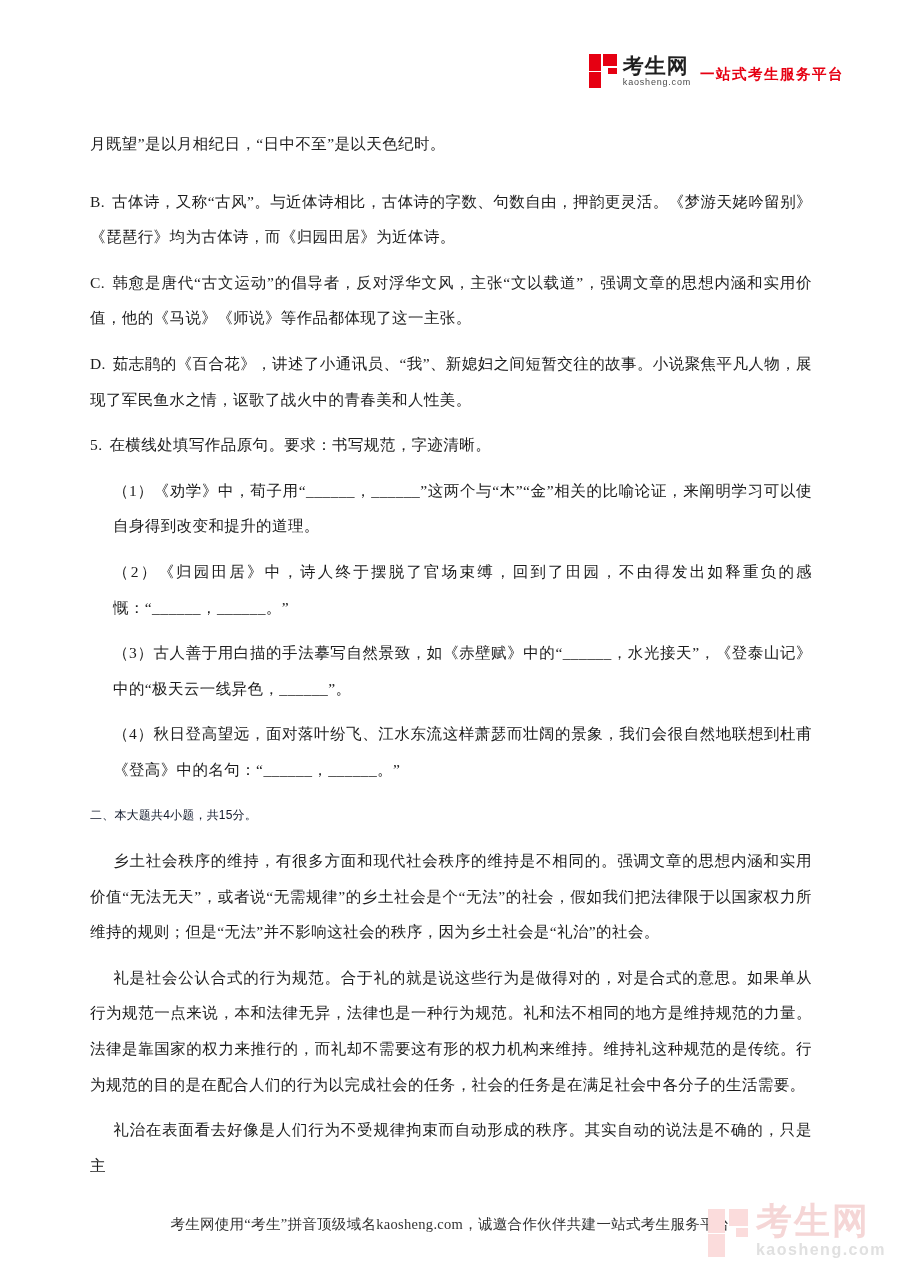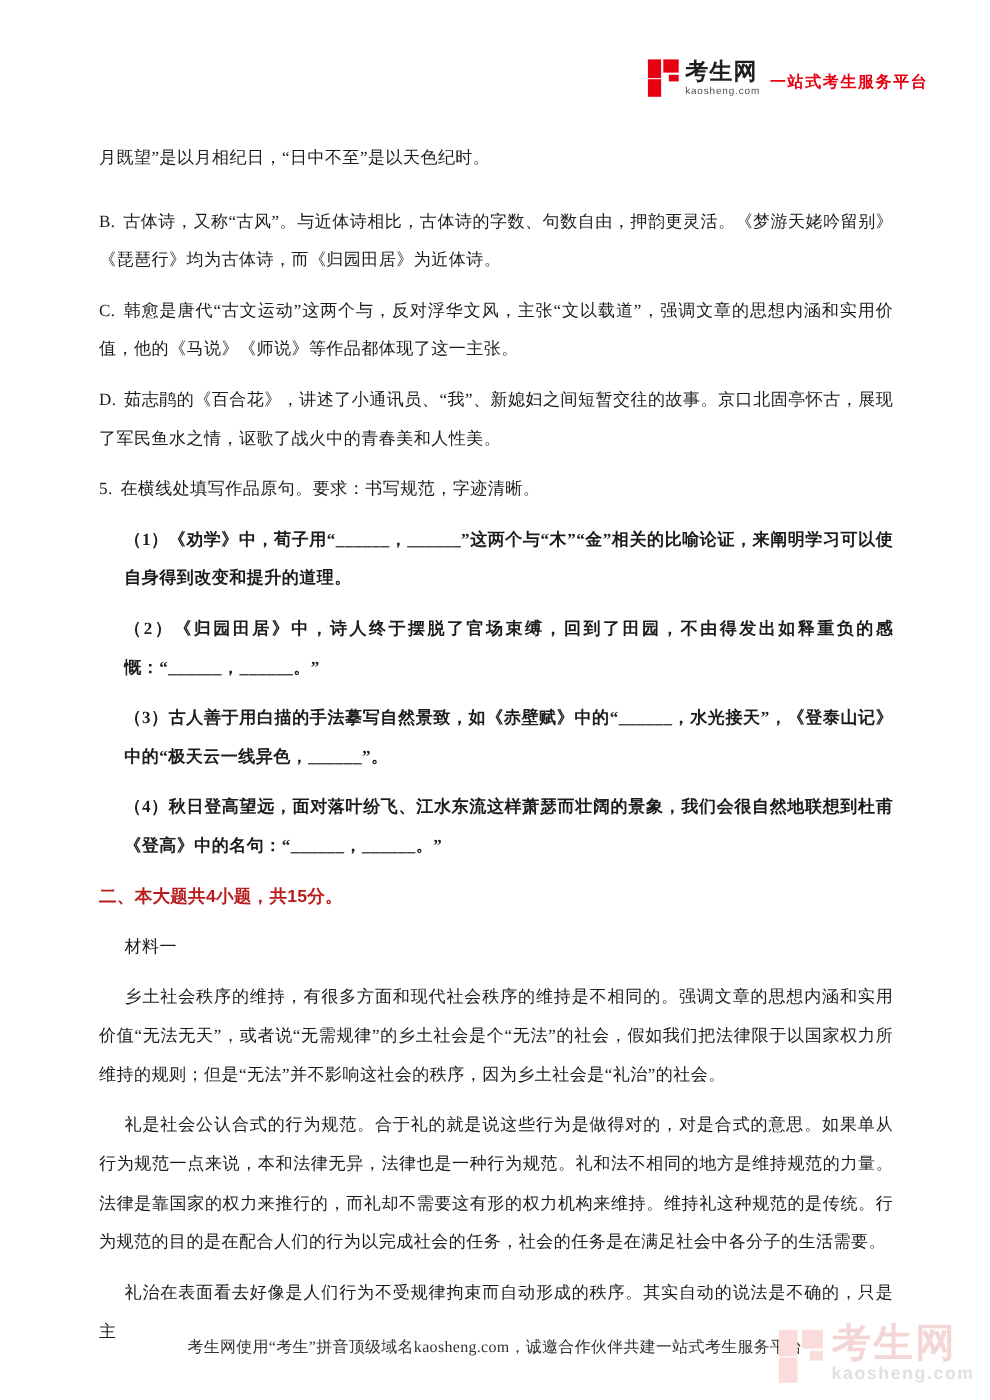--- a/index.html
+++ b/index.html
@@ -42,25 +42,25 @@
 
   
   .content {
     position:absolute; top:116px; left:80px; width:742px;
     font-size:15.5px; line-height:35.6px;
     text-align:justify; letter-spacing:.4px;
   }
   .para { margin:10px; }
   .gap-before { margin-top:22px; }
   .opt-label { margin-right:7px; }
-  .q-item { padding-left:23px;font-weight:bold; }
+  .q-item { padding-left:23px; }
   .indent { text-indent:1.5em; }
   .sect-heading {
     font-family:"Liberation Sans","DejaVu Sans",sans-serif;
-    font-weight:bold; font-size:16px; letter-spacing:.2px; color:#b91c1c;
+    font-weight:normal; font-size:12px; letter-spacing:.2px; color:#0f172a;
   }
   .em-dots {
     -webkit-text-emphasis:filled dot over;
     text-emphasis:filled dot over;
     text-emphasis-position:over right;
   }
 
   
   .footer-bar {
     position:absolute; left:0; right:0; top:1210px; height:63px;
@@ -103,33 +103,32 @@
   </div>
   <div class="tagline">一站式考生服务平台</div>
 </div>
 
 <div class="content">
 
   <p class="para"><span>月</span><span class="em-dots">既望</span><span>”是以月相纪日，“</span><span class="em-dots">日中</span><span>不至”是以天色纪时。</span></p>
 
   <p class="para gap-before"><span class="opt-label">B.</span><span>古体诗，又称“古风”。与近体诗相比，古体诗的字数、句数自由，押韵更灵活。《梦游天姥吟留别》《琵琶行》均为古体诗，而《归园田居》为近体诗。</span></p>
 
-  <p class="para"><span class="opt-label">C.</span><span>韩愈是唐代“古文运动”这两个与，反对浮华文风，主张“文以载道”，强调文章的思想内涵和实用价值，他的《马说》《师说》等作品都体现了这一主张。</span></p>
+  <p class="para"><span class="opt-label">C.</span><span>韩愈是唐代“古文运动”的倡导者，反对浮华文风，主张“文以载道”，强调文章的思想内涵和实用价值，他的《马说》《师说》等作品都体现了这一主张。</span></p>
 
-  <p class="para"><span class="opt-label">D.</span><span>茹志鹃的《百合花》，讲述了小通讯员、“我”、新媳妇之间短暂交往的故事。京口北固亭怀古，展现了军民鱼水之情，讴歌了战火中的青春美和人性美。</span></p>
+  <p class="para"><span class="opt-label">D.</span><span>茹志鹃的《百合花》，讲述了小通讯员、“我”、新媳妇之间短暂交往的故事。小说聚焦平凡人物，展现了军民鱼水之情，讴歌了战火中的青春美和人性美。</span></p>
 
   <p class="para"><span class="opt-label">5.</span><span>在横线处填写作品原句。要求：书写规范，字迹清晰。</span></p>
 
   <p class="para q-item">（1）《劝学》中，荀子用“______，______”这两个与“木”“金”相关的比喻论证，来阐明学习可以使自身得到改变和提升的道理。</p>
   <p class="para q-item">（2）《归园田居》中，诗人终于摆脱了官场束缚，回到了田园，不由得发出如释重负的感慨：“______，______。”</p>
   <p class="para q-item">（3）古人善于用白描的手法摹写自然景致，如《赤壁赋》中的“______，水光接天”，《登泰山记》中的“极天云一线异色，______”。</p>
   <p class="para q-item">（4）秋日登高望远，面对落叶纷飞、江水东流这样萧瑟而壮阔的景象，我们会很自然地联想到杜甫《登高》中的名句：“______，______。”</p>
 
   <p class="para sect-heading">二、本大题共4小题，共15分。</p>
-  <p class="para indent">材料一</p>
 
   <p class="para indent">乡土社会秩序的维持，有很多方面和现代社会秩序的维持是不相同的。强调文章的思想内涵和实用价值“无法无天”，或者说“无需规律”的乡土社会是个“无法”的社会，假如我们把法律限于以国家权力所维持的规则；但是“无法”并不影响这社会的秩序，因为乡土社会是“礼治”的社会。</p>
   <p class="para indent">礼是社会公认合式的行为规范。合于礼的就是说这些行为是做得对的，对是合式的意思。如果单从行为规范一点来说，本和法律无异，法律也是一种行为规范。礼和法不相同的地方是维持规范的力量。法律是靠国家的权力来推行的，而礼却不需要这有形的权力机构来维持。维持礼这种规范的是传统。行为规范的目的是在配合人们的行为以完成社会的任务，社会的任务是在满足社会中各分子的生活需要。</p>
   <p class="para indent">礼治在表面看去好像是人们行为不受规律拘束而自动形成的秩序。其实自动的说法是不确的，只是主</p>
 
 </div>
 
 <div class="footer-bar">
   <div class="footer-text">考生网使用“考生”拼音顶级域名kaosheng.com，诚邀合作伙伴共建一站式考生服务平台</div>
   <div class="watermark">

